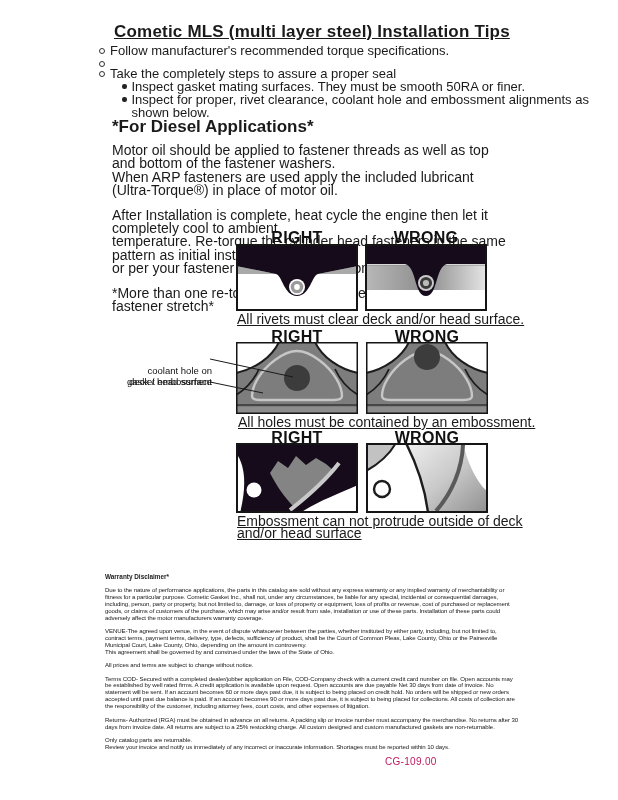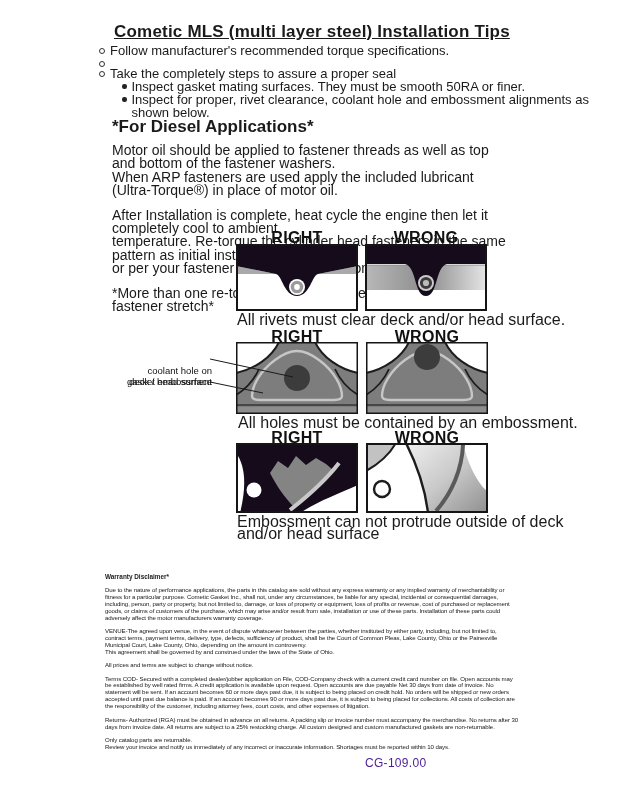--- a/index.html
+++ b/index.html
@@ -11,28 +11,28 @@
   .b-row{display:flex;align-items:flex-start;}
   .b-dot{flex:none;width:4px;height:4px;border:1.2px solid #333;border-radius:50%;margin:4px 5px 0 0;}
   .b-row.sub{margin-left:23px;}
   .b-row.sub .b-dot{width:4.5px;height:4.5px;background:#222;border:none;margin-top:4.2px;}
   .diesel{left:112px;top:117px;width:402px;}
   .diesel h2{font-size:17px;font-weight:bold;margin:0 0 7px 0;}
   .diesel p{font-size:14px;line-height:13.4px;margin:0 0 8px 0;white-space:pre-line;}
   .diesel p.note{margin-top:11px;}
   .dg-header{width:122px;text-align:center;font-size:16px;font-weight:600;letter-spacing:.3px;color:#111;}
   .dg-box{display:block;}
-  .caption{font-size:16px;line-height:11.5px;white-space:pre-line;}
+  .caption{font-size:14px;line-height:11.5px;white-space:pre-line;text-decoration:underline;}
   .side-label{width:104px;text-align:right;font-size:9.5px;line-height:10.5px;white-space:pre-line;color:#111;}
   .leader{pointer-events:none;z-index:5;}
   .legal{left:105px;top:573px;width:414px;}
   .legal h3{font-size:6.4px;font-weight:bold;margin:0 0 7px 0;}
   .legal p{font-size:6.1px;line-height:6.9px;margin:0 0 6.5px 0;letter-spacing:-.1px;white-space:pre-line;}
   .legal p.tight{margin-bottom:0;}
-  .footer-code{left:365px;top:756px;font-size:12px;letter-spacing:.3px;color:#4c1d95;}
+  .footer-code{left:385px;top:756px;font-size:10px;letter-spacing:.3px;color:#be185d;}
 </style>
 </head>
 <body>
 
 <div class="page">
 
   <div class="abs title">Cometic MLS (multi layer steel) Installation Tips</div>
 
   <div class="abs bullets">
     <div class="b-row">

